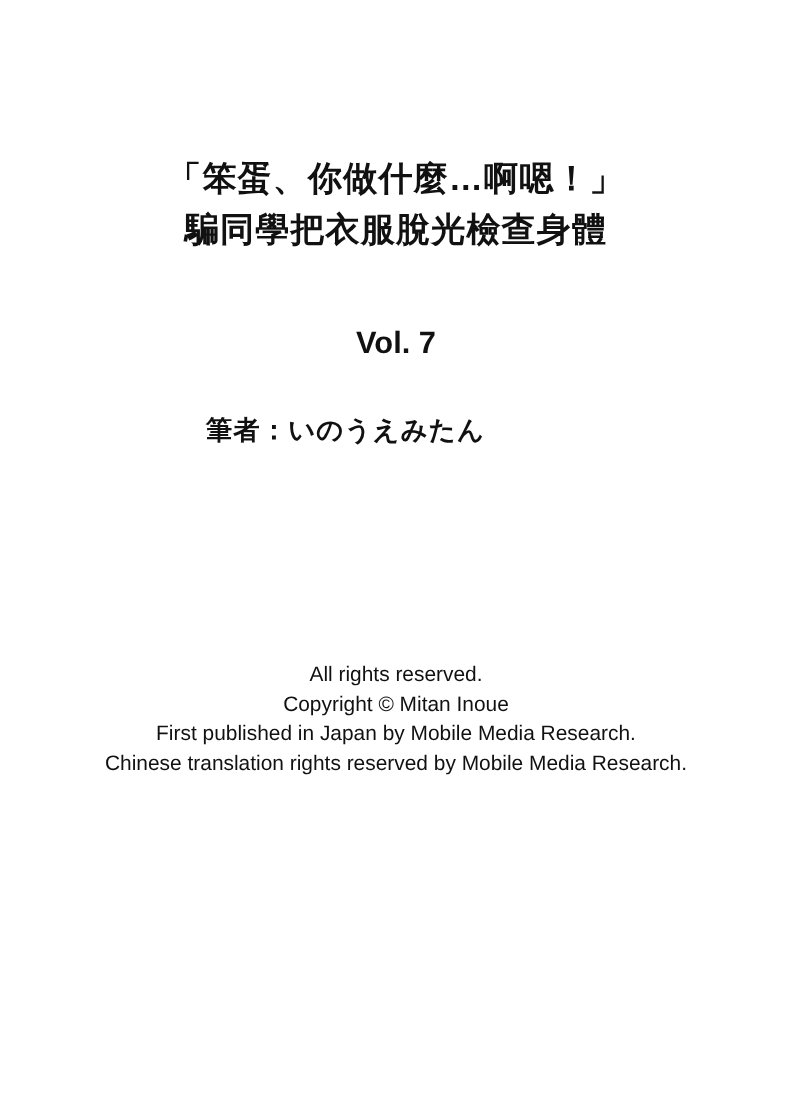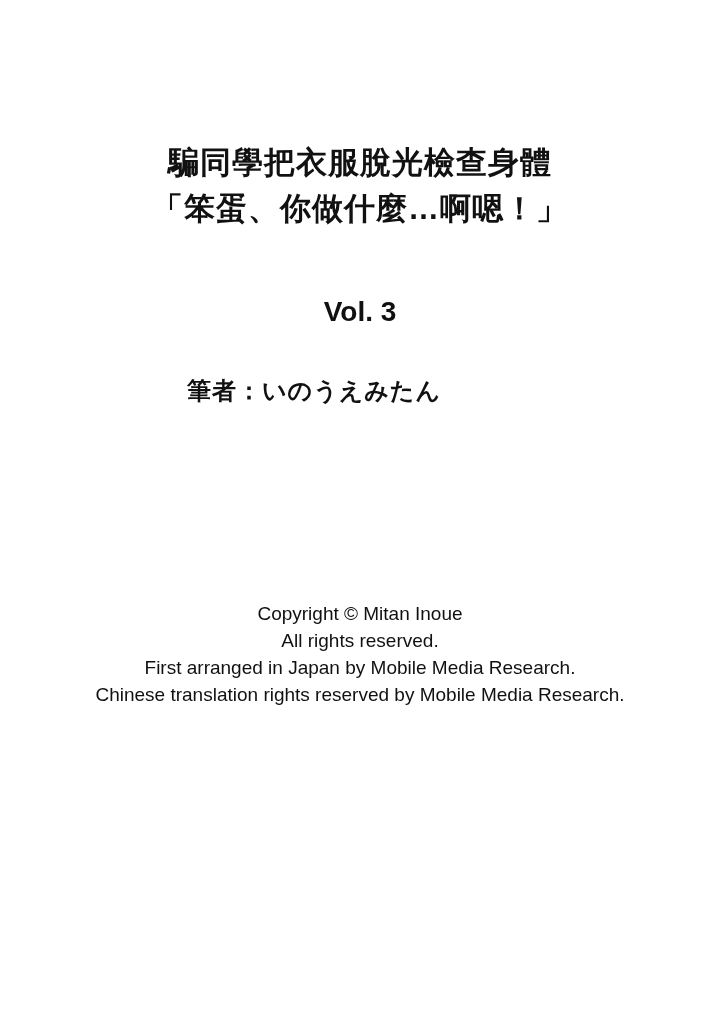--- a/index.html
+++ b/index.html
@@ -68,28 +68,28 @@
     line-height: 27px;
     color: #111111;
   }
 </style>
 </head>
 <body>
 
 <div class="page">
 
   <div class="title-block">
+    <div class="title-line">「笨蛋、你做什麼…啊嗯！」</div>
     <div class="title-line">騙同學把衣服脫光檢查身體</div>
-    <div class="title-line">「笨蛋、你做什麼…啊嗯！」</div>
   </div>
 
-  <div class="volume">Vol. 3</div>
+  <div class="volume">Vol. 7</div>
 
   <div class="author">筆者：いのうえみたん</div>
 
   <div class="copyright-block">
+    <div class="copyright-line">All rights reserved.</div>
     <div class="copyright-line">Copyright © Mitan Inoue</div>
-    <div class="copyright-line">All rights reserved.</div>
-    <div class="copyright-line">First arranged in Japan by Mobile Media Research.</div>
+    <div class="copyright-line">First published in Japan by Mobile Media Research.</div>
     <div class="copyright-line">Chinese translation rights reserved by Mobile Media Research.</div>
   </div>
 
 </div>
 
 </body></html>

